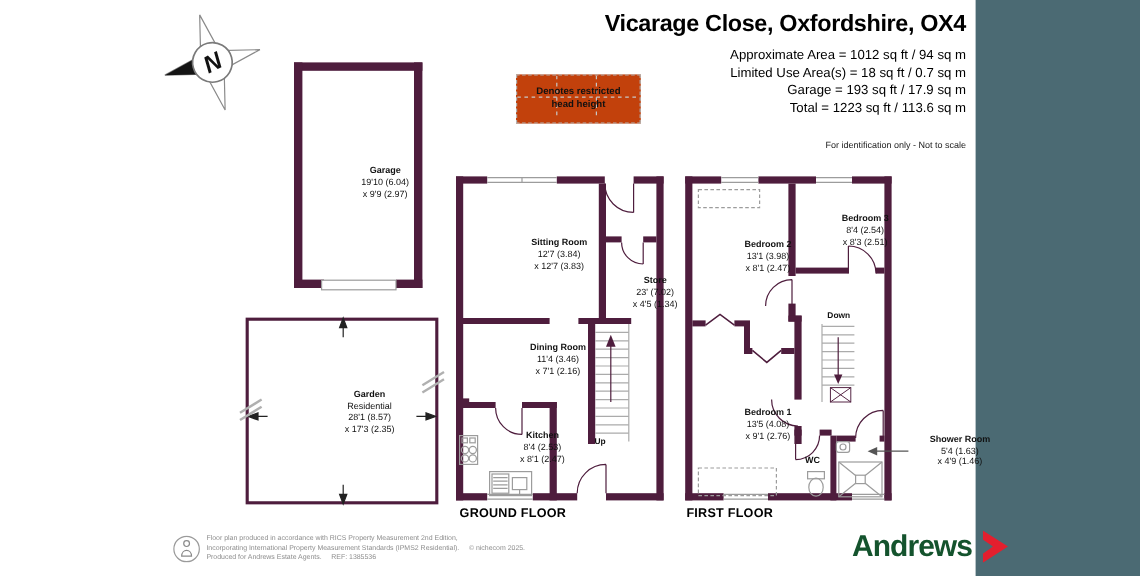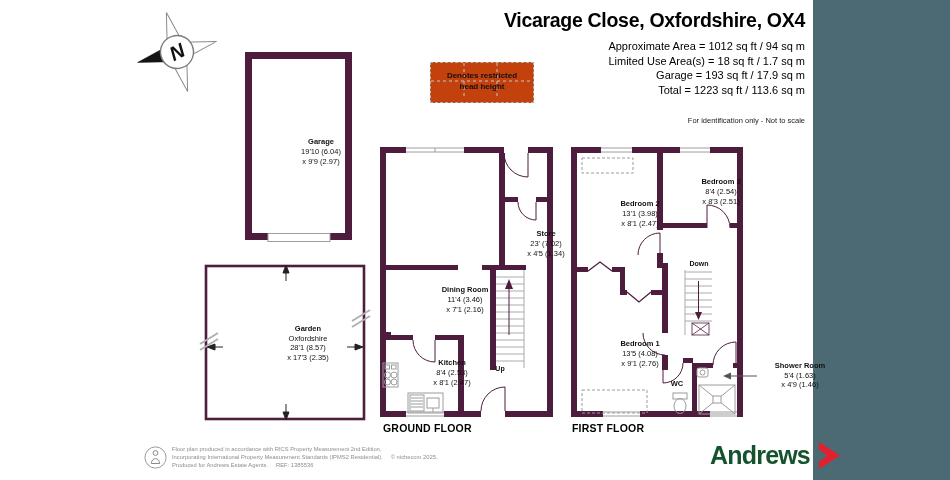--- a/index.html
+++ b/index.html
@@ -34,21 +34,21 @@
 </head>
 <body>
 
 <div id="stage">
 
   <div id="sidebar" class="abs"></div>
 
   <div id="header" class="abs">
     <div class="title">Vicarage Close, Oxfordshire, OX4</div>
     <div class="aline">Approximate Area = 1012 sq ft / 94 sq m</div>
-    <div class="aline">Limited Use Area(s) = 18 sq ft / 1.7 sq m</div>
+    <div class="aline">Limited Use Area(s) = 18 sq ft / 0.7 sq m</div>
     <div class="aline">Garage = 193 sq ft / 17.9 sq m</div>
     <div class="aline">Total = 1223 sq ft / 113.6 sq m</div>
     <div class="idnote">For identification only - Not to scale</div>
   </div>
 
   <div class="abs" style="left:129px;top:4px;">
     <svg width="96" height="96" viewBox="0 0 96 96">
       <g transform="rotate(-15 48 48)">
         <path d="M48,7 L56,40 L89,48 L56,56 L48,89 L40,56 L7,48 L40,40 Z" fill="#ffffff" stroke="#8a8a8a" stroke-width="1"></path>
         <polygon points="7,48 40,40 48,48 40,56" fill="#141414"></polygon>
@@ -102,21 +102,21 @@
     </g>
     <g stroke="#b0b0b0" stroke-width="2">
       <line x1="2" y1="84" x2="20" y2="73"></line>
         <line x1="2" y1="90" x2="20" y2="79"></line>
       <line x1="154" y1="61" x2="172" y2="50"></line>
         <line x1="154" y1="67" x2="172" y2="56"></line>
     </g>
   </svg>
   <div class="rlabel" style="left:246px;top:324px;width:80px;line-height:9.5px;">
     <span class="rname">Garden</span>
-    <span>Oxfordshire</span>
+    <span>Residential</span>
     <span>28'1 (8.57)</span>
     <span>x 17'3 (2.35)</span>
   </div>
 
   <svg class="abs" style="left:378px;top:135px;" width="195" height="300" viewBox="0 0 195 300">
     <g fill="#4e1d3d">
       <rect x="2" y="12" width="26" height="6"></rect>
         <rect x="86" y="12" width="40" height="6"></rect>
         <rect x="150" y="12" width="25" height="6"></rect>
       <rect x="2" y="276" width="26" height="6"></rect>
@@ -165,20 +165,25 @@
       </g>
       <g>
         <rect x="30" y="258" width="35" height="20"></rect>
         <rect x="32" y="260" width="14" height="16"></rect>
         <path d="M33,263 h12 M33,266 h12 M33,269 h12 M33,272 h12"></path>
         <rect x="49" y="263" width="12" height="10"></rect>
         <line x1="55" y1="273" x2="55" y2="277"></line>
       </g>
     </g>
   </svg>
+  <div class="rlabel" style="left:404px;top:197px;width:80px;">
+    <span class="rname">Sitting Room</span>
+    <span>12'7 (3.84)</span>
+    <span>x 12'7 (3.83)</span>
+  </div>
   <div class="rlabel" style="left:403px;top:285px;width:80px;">
     <span class="rname">Dining Room</span>
     <span>11'4 (3.46)</span>
     <span>x 7'1 (2.16)</span>
   </div>
   <div class="rlabel" style="left:394px;top:358px;width:72px;">
     <span class="rname">Kitchen</span>
     <span>8'4 (2.53)</span>
     <span>x 8'1 (2.47)</span>
   </div>

